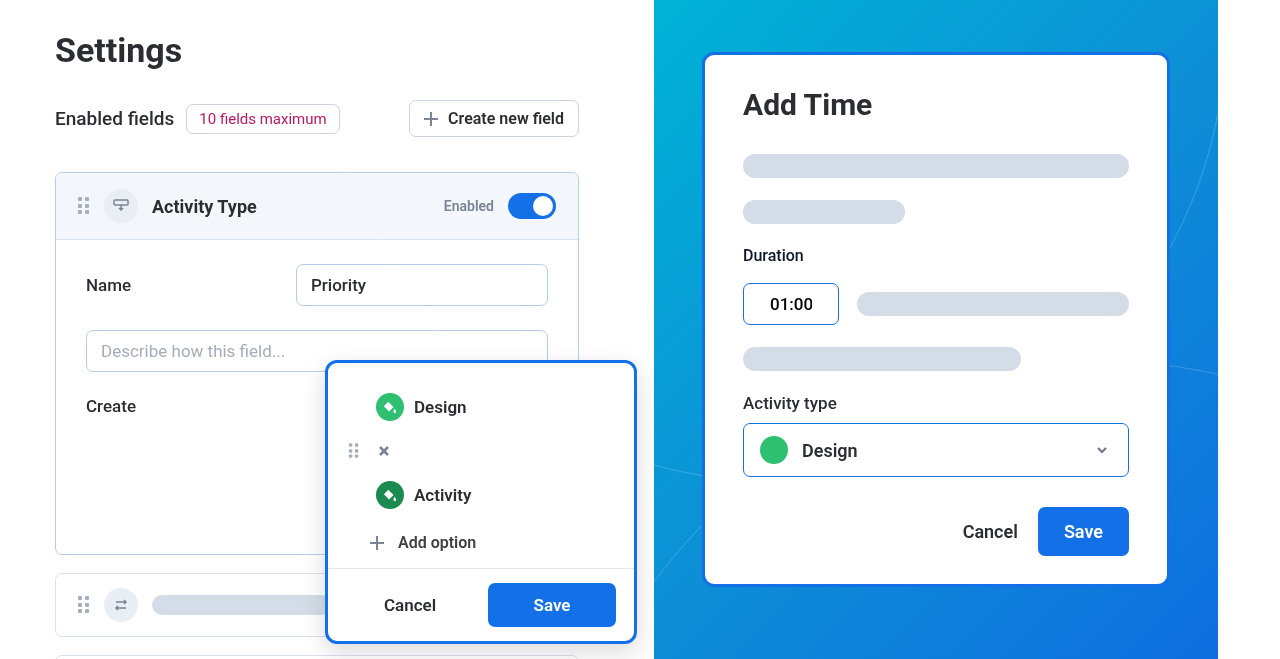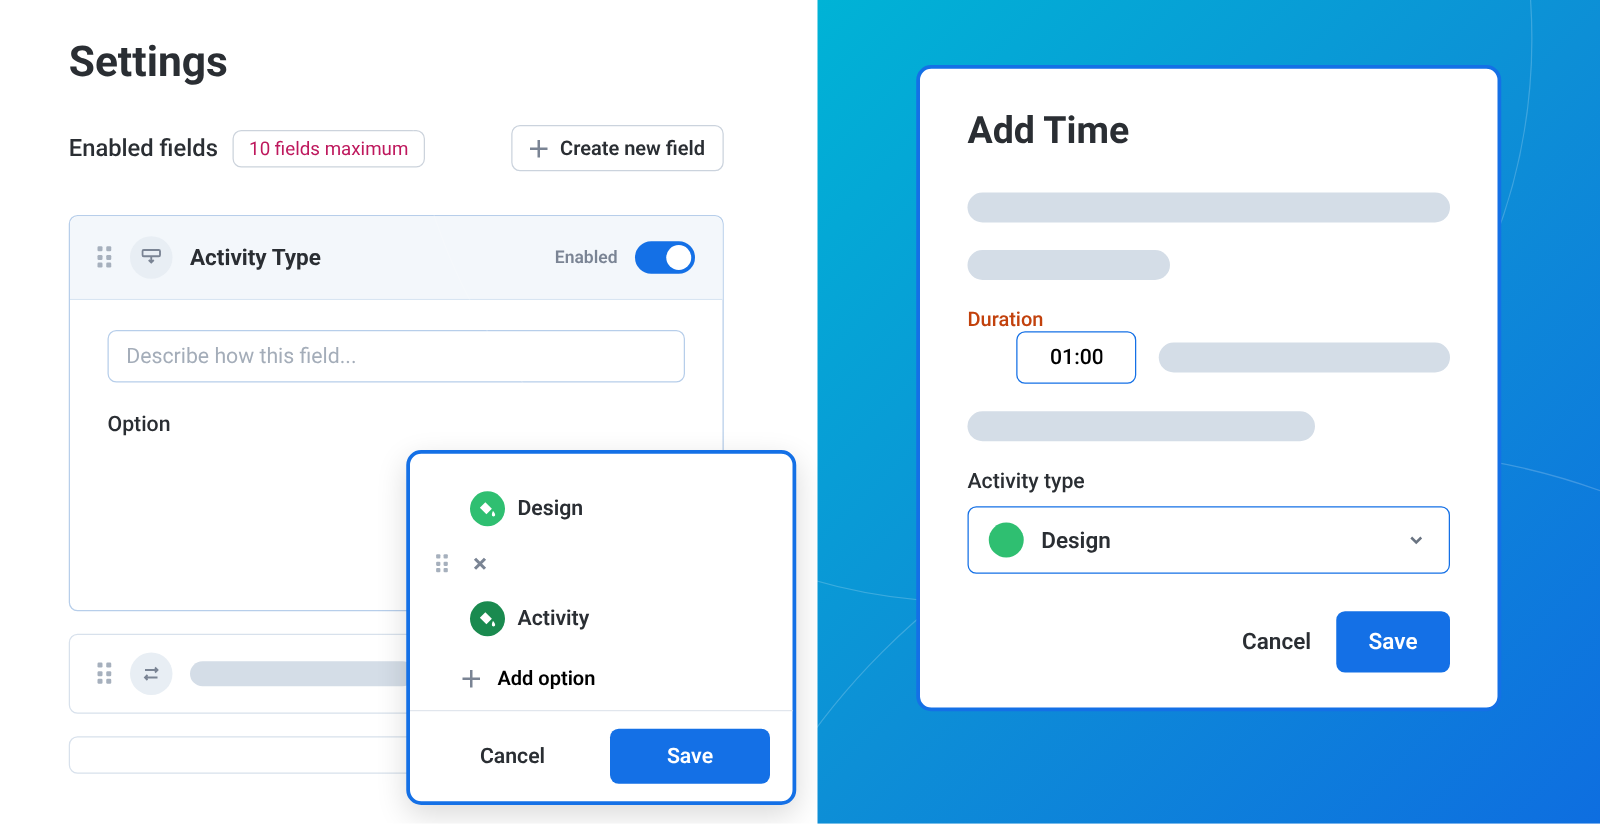--- a/index.html
+++ b/index.html
@@ -168,21 +168,21 @@
     .option-swatch {
       width: 28px; height: 28px; border-radius: 50%;
       display: flex; align-items: center; justify-content: center;
     }
     .option-label { font-size: 17px; font-weight: 600; color: #2a2e33; }
     .close-x { width: 24px; height: 24px; color: #7a8494; cursor: pointer; display: flex; align-items: center; justify-content: center; font-size: 18px; }
     
     .add-option-row {
       display: flex; align-items: center; gap: 14px;
       padding: 12px 20px 16px 42px;
-      font-size: 16px; font-weight: 600; color: #000000;
+      font-size: 16px; font-weight: 600; color: #404040;
     }
     .popover-footer {
       border-top: 1px solid #e1e6ed;
       display: flex;
       padding: 14px 18px;
       gap: 14px;
     }
     .btn { flex: 1; border: none; border-radius: 7px; padding: 12px; font-size: 17px; font-weight: 600; cursor: pointer; }
     .btn-cancel { background: #fff; color: #2a2e33; }
     .btn-primary { background: #1470e6; color: #fff; }
@@ -203,21 +203,21 @@
       border-radius: 10px;
       flex: 1;
     }
     .chevron {
       width: 20px; height: 20px;
       display: flex; align-items: center; justify-content: center;
     }
     
     
     .right-panel {
-      width: 626px;
+      width: 564px;
       background: linear-gradient(135deg, #00b3d6 0%, #0d8fd6 50%, #0e6ee0 100%);
       position: relative;
       display: flex;
       align-items: flex-start;
       justify-content: center;
       padding-top: 52px;
     }
     .right-panel::before {
       content: '';
       position: absolute;
@@ -251,33 +251,32 @@
       margin-bottom: 32px;
     }
     .sk { background: #d4dde7; border-radius: 12px; height: 24px; margin-bottom: 22px; }
     .sk-full { width: 100%; }
     .sk-40 { width: 42%; }
     .sk-70 { width: 72%; }
     
     .duration-label {
       font-size: 16px;
       font-weight: 500;
-      color: #c2410c;
-      margin-bottom: 0;
+      color: #0f172a;
+      margin-bottom: 18px;
     }
     .duration-row { display: flex; gap: 18px; align-items: center; margin-bottom: 22px; }
     .duration-input {
       border: 1.5px solid #1470e6;
       border-radius: 7px;
       padding: 10px 26px;
       font-size: 17px;
       width: 96px;
       text-align: center;
       font-weight: 500;
-      margin-left: 39px;
     }
     
     .activity-label { font-size: 17px; font-weight: 500; color: #2a2e33; margin-bottom: 10px; }
     .activity-select {
       border: 1.5px solid #1470e6;
       border-radius: 7px;
       padding: 12px 16px;
       display: flex;
       align-items: center;
       gap: 14px;
@@ -323,24 +322,28 @@
           <rect x="1" y="2" width="14" height="5" rx="1" stroke="#7a8494" stroke-width="1.5"></rect>
           <path d="M8 7 L8 12 M6 10 L8 12 L10 10" stroke="#7a8494" stroke-width="1.5" fill="none"></path>
         </svg>
       </div>
       <span class="field-name">Activity Type</span>
       <span class="enabled-label">Enabled</span>
       <div class="toggle"></div>
     </div>
     <div class="field-body">
       <div class="form-row">
+        <label class="form-label">Name</label>
+        <input class="text-input" value="Priority" style="">
+      </div>
+      <div class="form-row">
         <input class="text-input" placeholder="Describe how this field..." style="">
       </div>
       <div class="form-row">
-        <label class="form-label">Option</label>
+        <label class="form-label">Create</label>
       </div>
       <div style="height:90px"></div>
     </div>
   </div>
 
   <div class="collapsed-card">
     <div class="drag-handle">
       <span></span>
         <span></span>
         <span></span>

